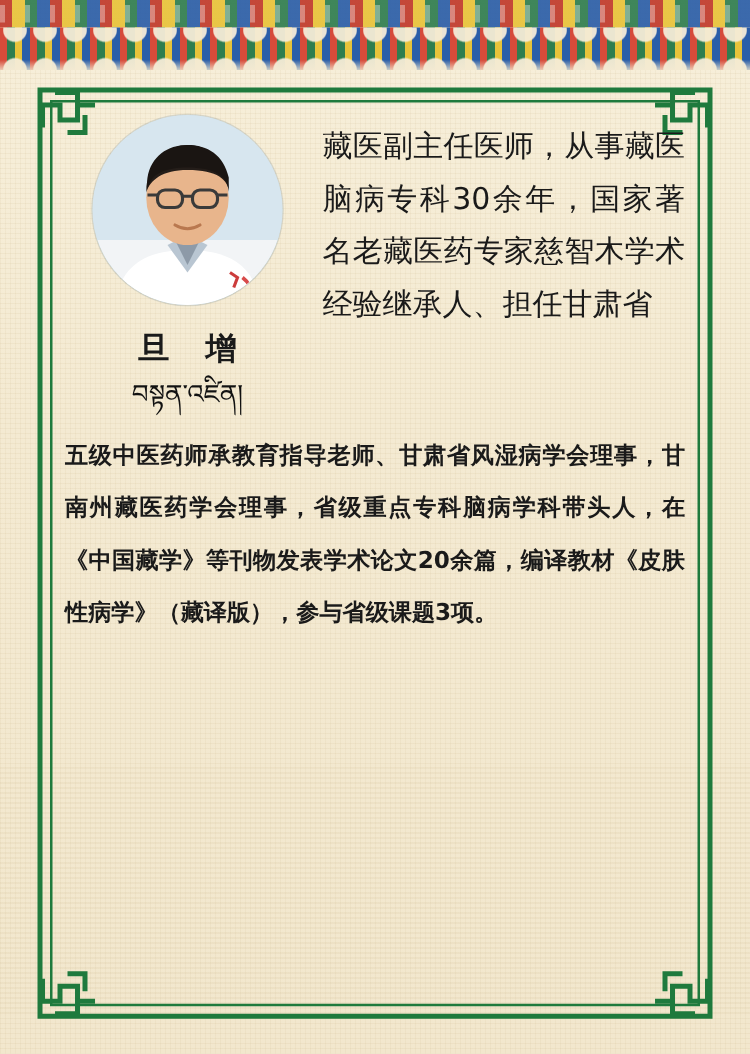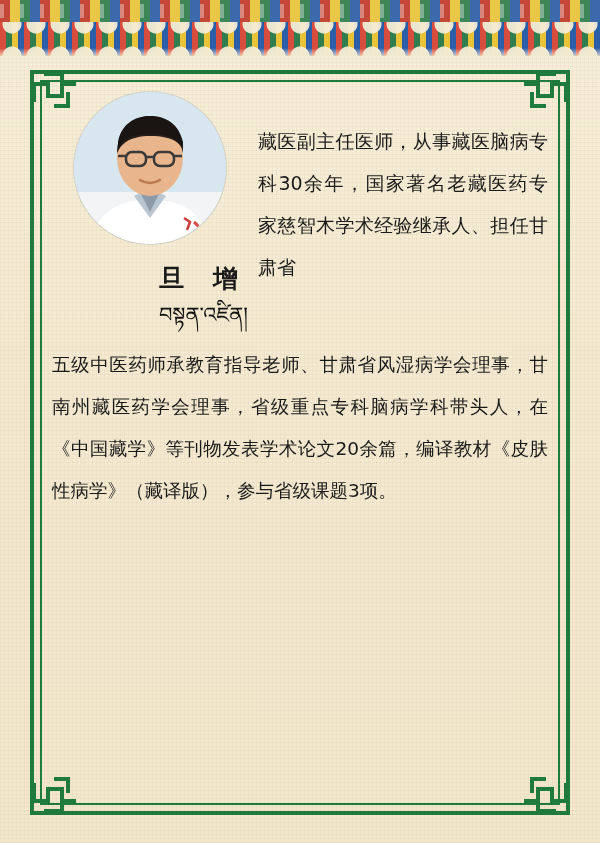--- a/index.html
+++ b/index.html
@@ -126,21 +126,21 @@
   .profile-row {
     position: relative;
     height: 252px;
   }
 
   .portrait-block {
     position: absolute;
     left: 0;
     top: 0;
     width: 196px;
-    text-align: right;
+    text-align: center;
   }
   .photo {
     width: 152px;
     height: 152px;
     margin: 0 auto;
     border-radius: 50%;
     overflow: hidden;
     position: relative;
     background: #cfe3ef;
     box-shadow: 0 0 0 1px rgba(120,140,150,0.25);
@@ -160,35 +160,36 @@
     margin-top: 8px;
     font-size: 21px;
     color: #111;
     line-height: 1.2;
     font-family: "DejaVu Sans", sans-serif;
   }
 
   .intro-right {
     position: absolute;
     left: 206px;
-    top: 28px;
+    top: 4px;
     width: 290px;
-    font-size: 19px;
+    font-size: 24px;
     line-height: 42px;
     color: #1a1a1a;
     text-align: justify;
     text-justify: inter-ideograph;
   }
 
   .body-text {
     font-size: 18.5px;
     line-height: 42px;
     color: #1a1a1a;
     text-align: justify;
     text-justify: inter-ideograph;
+    font-weight: bold;
   }
   .body-text p {
     margin: 0;
   }
   .para-indent {
     text-indent: 2em;
   }
   .gap {
     height: 26px;
   }

